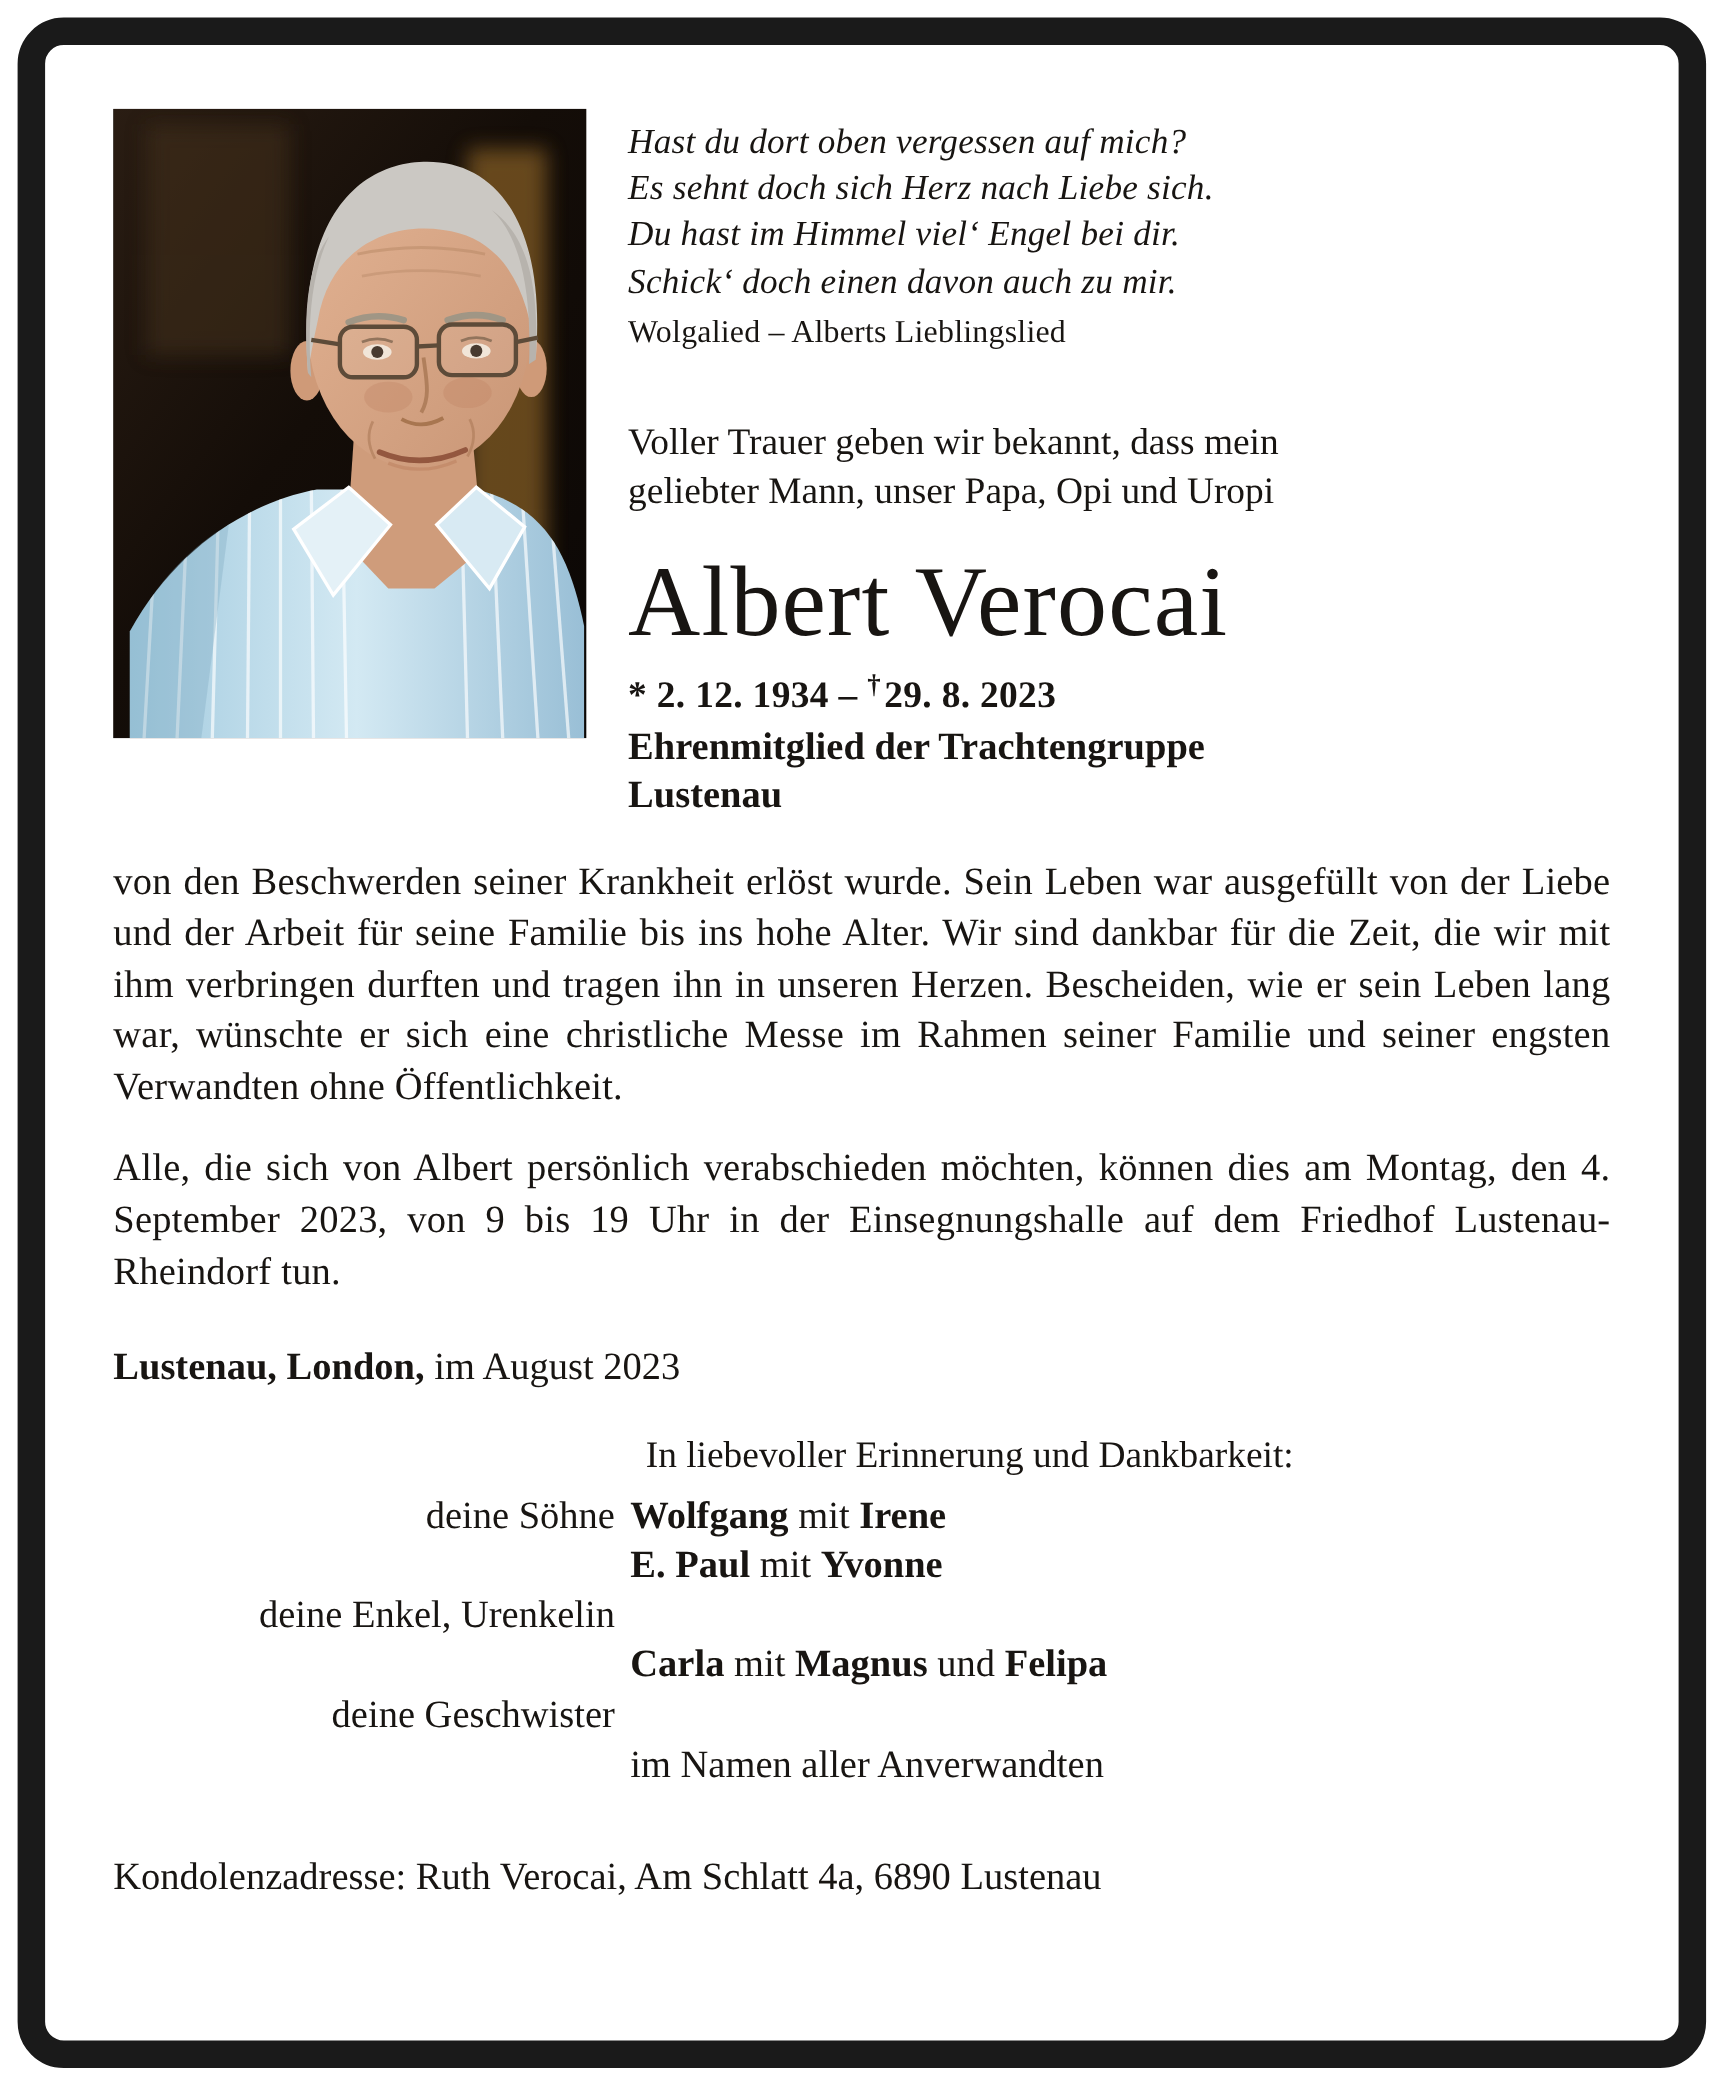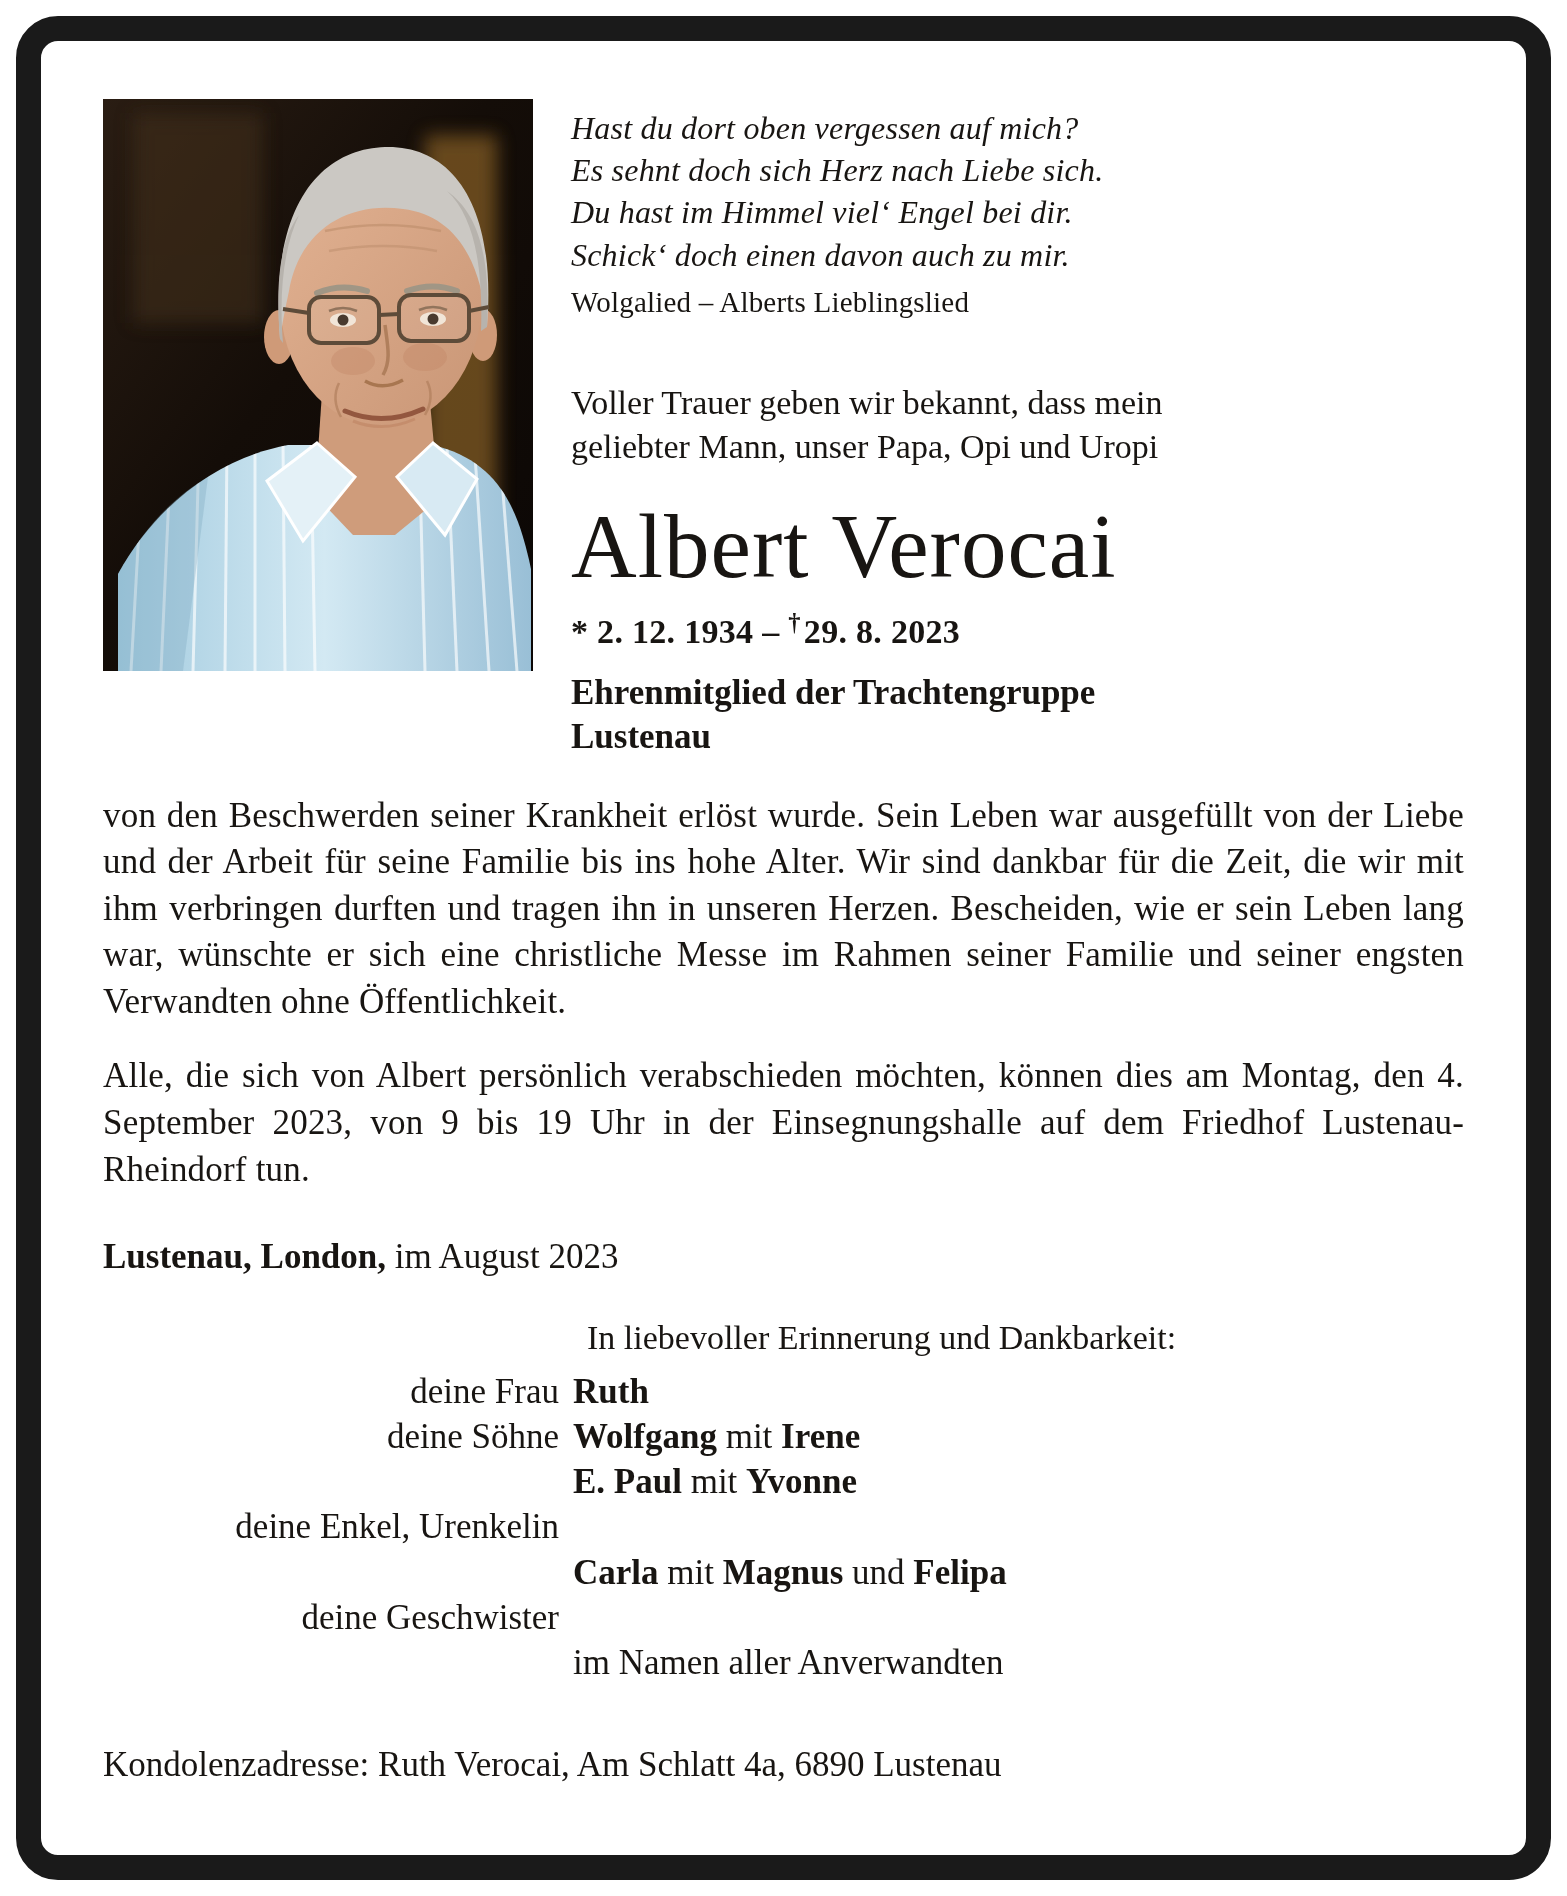--- a/index.html
+++ b/index.html
@@ -72,21 +72,21 @@
   .dates .dagger {
     font-size: 0.72em;
     vertical-align: super;
     margin-right: 3px;
   }
   .honor {
     font-size: 35px;
     font-weight: 700;
     line-height: 1.25;
     max-width: 600px;
-    margin-top: 20px;
+    margin-top: 6px;
   }
 
   
   .body-p {
     font-size: 35px;
     line-height: 1.33;
     text-align: justify;
     margin-top: 28px;
     letter-spacing: 0.2px;
   }
@@ -235,24 +235,20 @@
 
     <p class="body-p first">von den Beschwerden seiner Krankheit erlöst wurde. Sein Leben war ausgefüllt von der Liebe und der Arbeit für seine Familie bis ins hohe Alter. Wir sind dankbar für die Zeit, die wir mit ihm verbringen durften und tragen ihn in unseren Herzen. Bescheiden, wie er sein Leben lang war, wünschte er sich eine christliche Messe im Rahmen seiner Familie und seiner engsten Verwandten ohne Öffentlichkeit.</p>
     <p class="body-p">Alle, die sich von Albert persönlich verabschieden möchten, können dies am Montag, den 4. September 2023, von 9 bis 19 Uhr in der Einsegnungshalle auf dem Friedhof Lustenau-Rheindorf tun.</p>
 
     <p class="dateline"><span class="b">Lustenau, London,</span><span> im August 2023</span></p>
 
     <p class="family-heading">In liebevoller Erinnerung und Dankbarkeit:</p>
 
     <div class="family-list">
         <div class="family-row">
-          <span class="family-label">deine Frau</span>
-          <span class="family-names"><span class="b">Ruth</span></span>
-        </div>
-        <div class="family-row">
           <span class="family-label">deine Söhne</span>
           <span class="family-names"><span class="b">Wolfgang</span><span> mit </span><span class="b">Irene</span></span>
         </div>
         <div class="family-row">
           <span class="family-label"></span>
           <span class="family-names"><span class="b">E. Paul</span><span> mit </span><span class="b">Yvonne</span></span>
         </div>
         <div class="family-row">
           <span class="family-label">deine Enkel, Urenkelin</span>
         </div>

